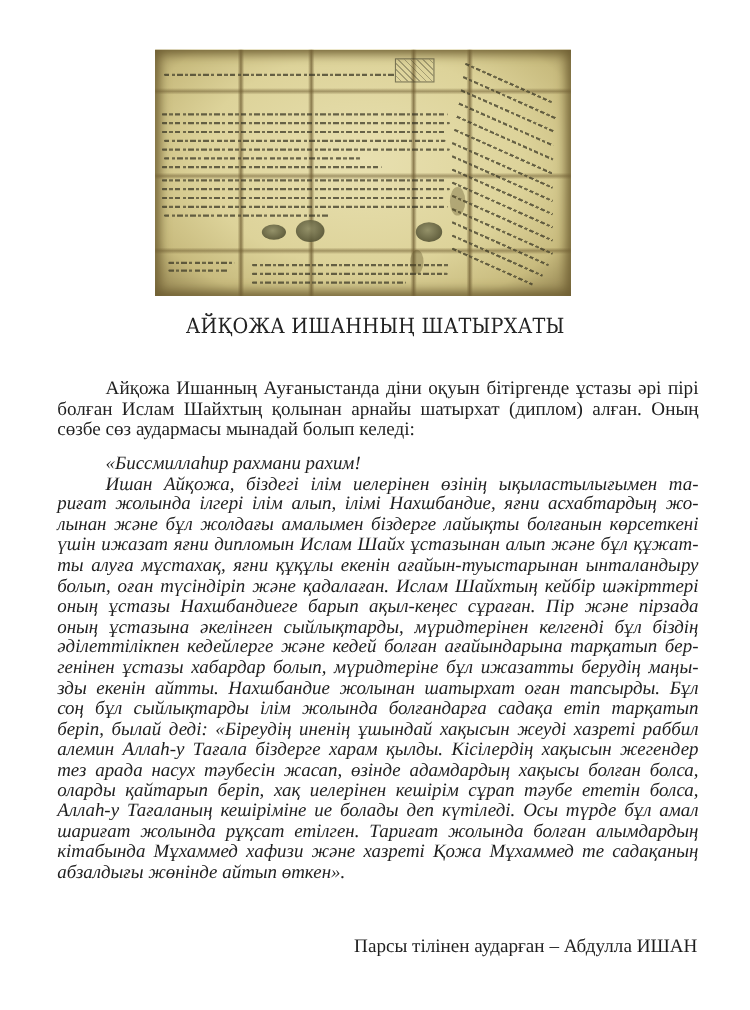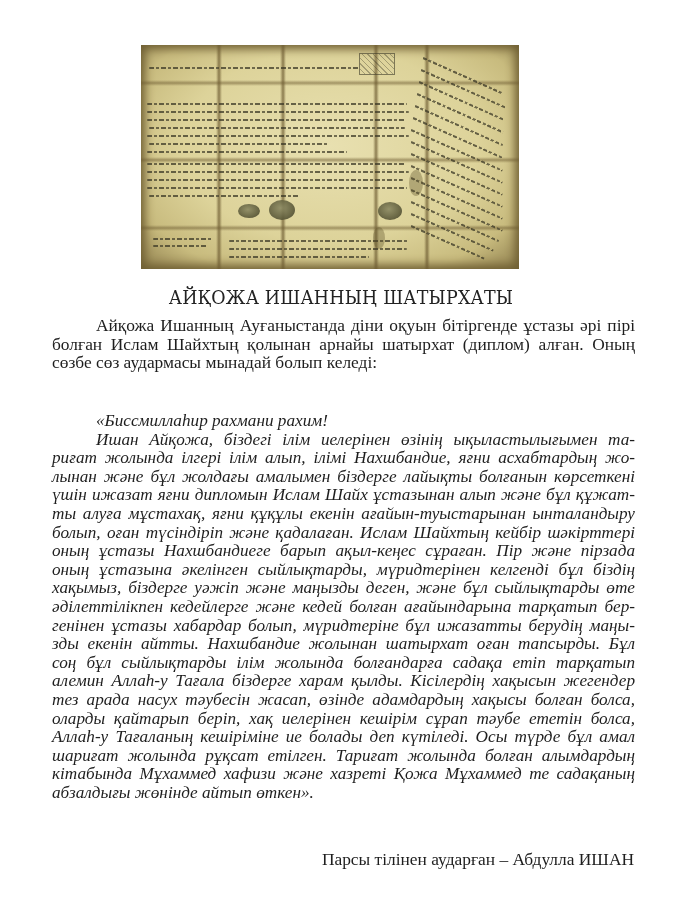--- a/index.html
+++ b/index.html
@@ -97,21 +97,21 @@
     .text-block {
       position: absolute;
       left: 52px;
       width: 583px;
       font-size: 17.4px;
       line-height: 18.6px;
       text-align: justify;
       color: #1e1e1e;
     }
     .intro {
-      top: 316px;
+      top: 343px;
     }
     .intro .line, .quote .line {
       display: block;
       white-space: nowrap;
       text-align-last: justify;
     }
     .line.first-indent {
       padding-left: 44px;
     }
     .line.last {
@@ -200,25 +200,25 @@
 <div class="text-block quote">
   <span class="line first-indent last">«Биссмиллаһир рахмани рахим!</span>
   <span class="line first-indent">Ишан Айқожа, біздегі ілім иелерінен өзінің ықыластылығымен та-</span>
   <span class="line">риғат жолында ілгері ілім алып, ілімі Нахшбандие, яғни асхабтардың жо-</span>
   <span class="line">лынан және бұл жолдағы амалымен біздерге лайықты болғанын көрсеткені</span>
   <span class="line">үшін ижазат яғни дипломын Ислам Шайх ұстазынан алып және бұл құжат-</span>
   <span class="line">ты алуға мұстахақ, яғни құқұлы екенін ағайын-туыстарынан ынталандыру</span>
   <span class="line">болып, оған түсіндіріп және қадалаған. Ислам Шайхтың кейбір шәкірттері</span>
   <span class="line">оның ұстазы Нахшбандиеге барып ақыл-кеңес сұраған. Пір және пірзада</span>
   <span class="line">оның ұстазына әкелінген сыйлықтарды, мүридтерінен келгенді бұл біздің</span>
-  <span class="line">хақымыз, біздерге уәжіп және маңызды деген, және бұл сыйлықтарды өте</span>
   <span class="line">әділеттілікпен кедейлерге және кедей болған ағайындарына тарқатып бер-</span>
   <span class="line">генінен ұстазы хабардар болып, мүридтеріне бұл ижазатты берудің маңы-</span>
   <span class="line">зды екенін айтты. Нахшбандие жолынан шатырхат оған тапсырды. Бұл</span>
   <span class="line">соң бұл сыйлықтарды ілім жолында болғандарға садақа етіп тарқатып</span>
+  <span class="line">беріп, былай деді: «Біреудің иненің ұшындай хақысын жеуді хазреті раббил</span>
   <span class="line">алемин Аллаһ-у Тағала біздерге харам қылды. Кісілердің хақысын жегендер</span>
   <span class="line">тез арада насух тәубесін жасап, өзінде адамдардың хақысы болған болса,</span>
   <span class="line">оларды қайтарып беріп, хақ иелерінен кешірім сұрап тәубе ететін болса,</span>
   <span class="line">Аллаһ-у Тағаланың  кешіріміне ие болады деп күтіледі. Осы түрде бұл амал</span>
   <span class="line">шариғат жолында рұқсат етілген. Тариғат жолында болған алымдардың</span>
   <span class="line">кітабында Мұхаммед хафизи және хазреті Қожа Мұхаммед те садақаның</span>
   <span class="line last">абзалдығы жөнінде айтып өткен».</span>
 </div>
 
 <div class="signature">Парсы тілінен аударған – Абдулла ИШАН</div>

